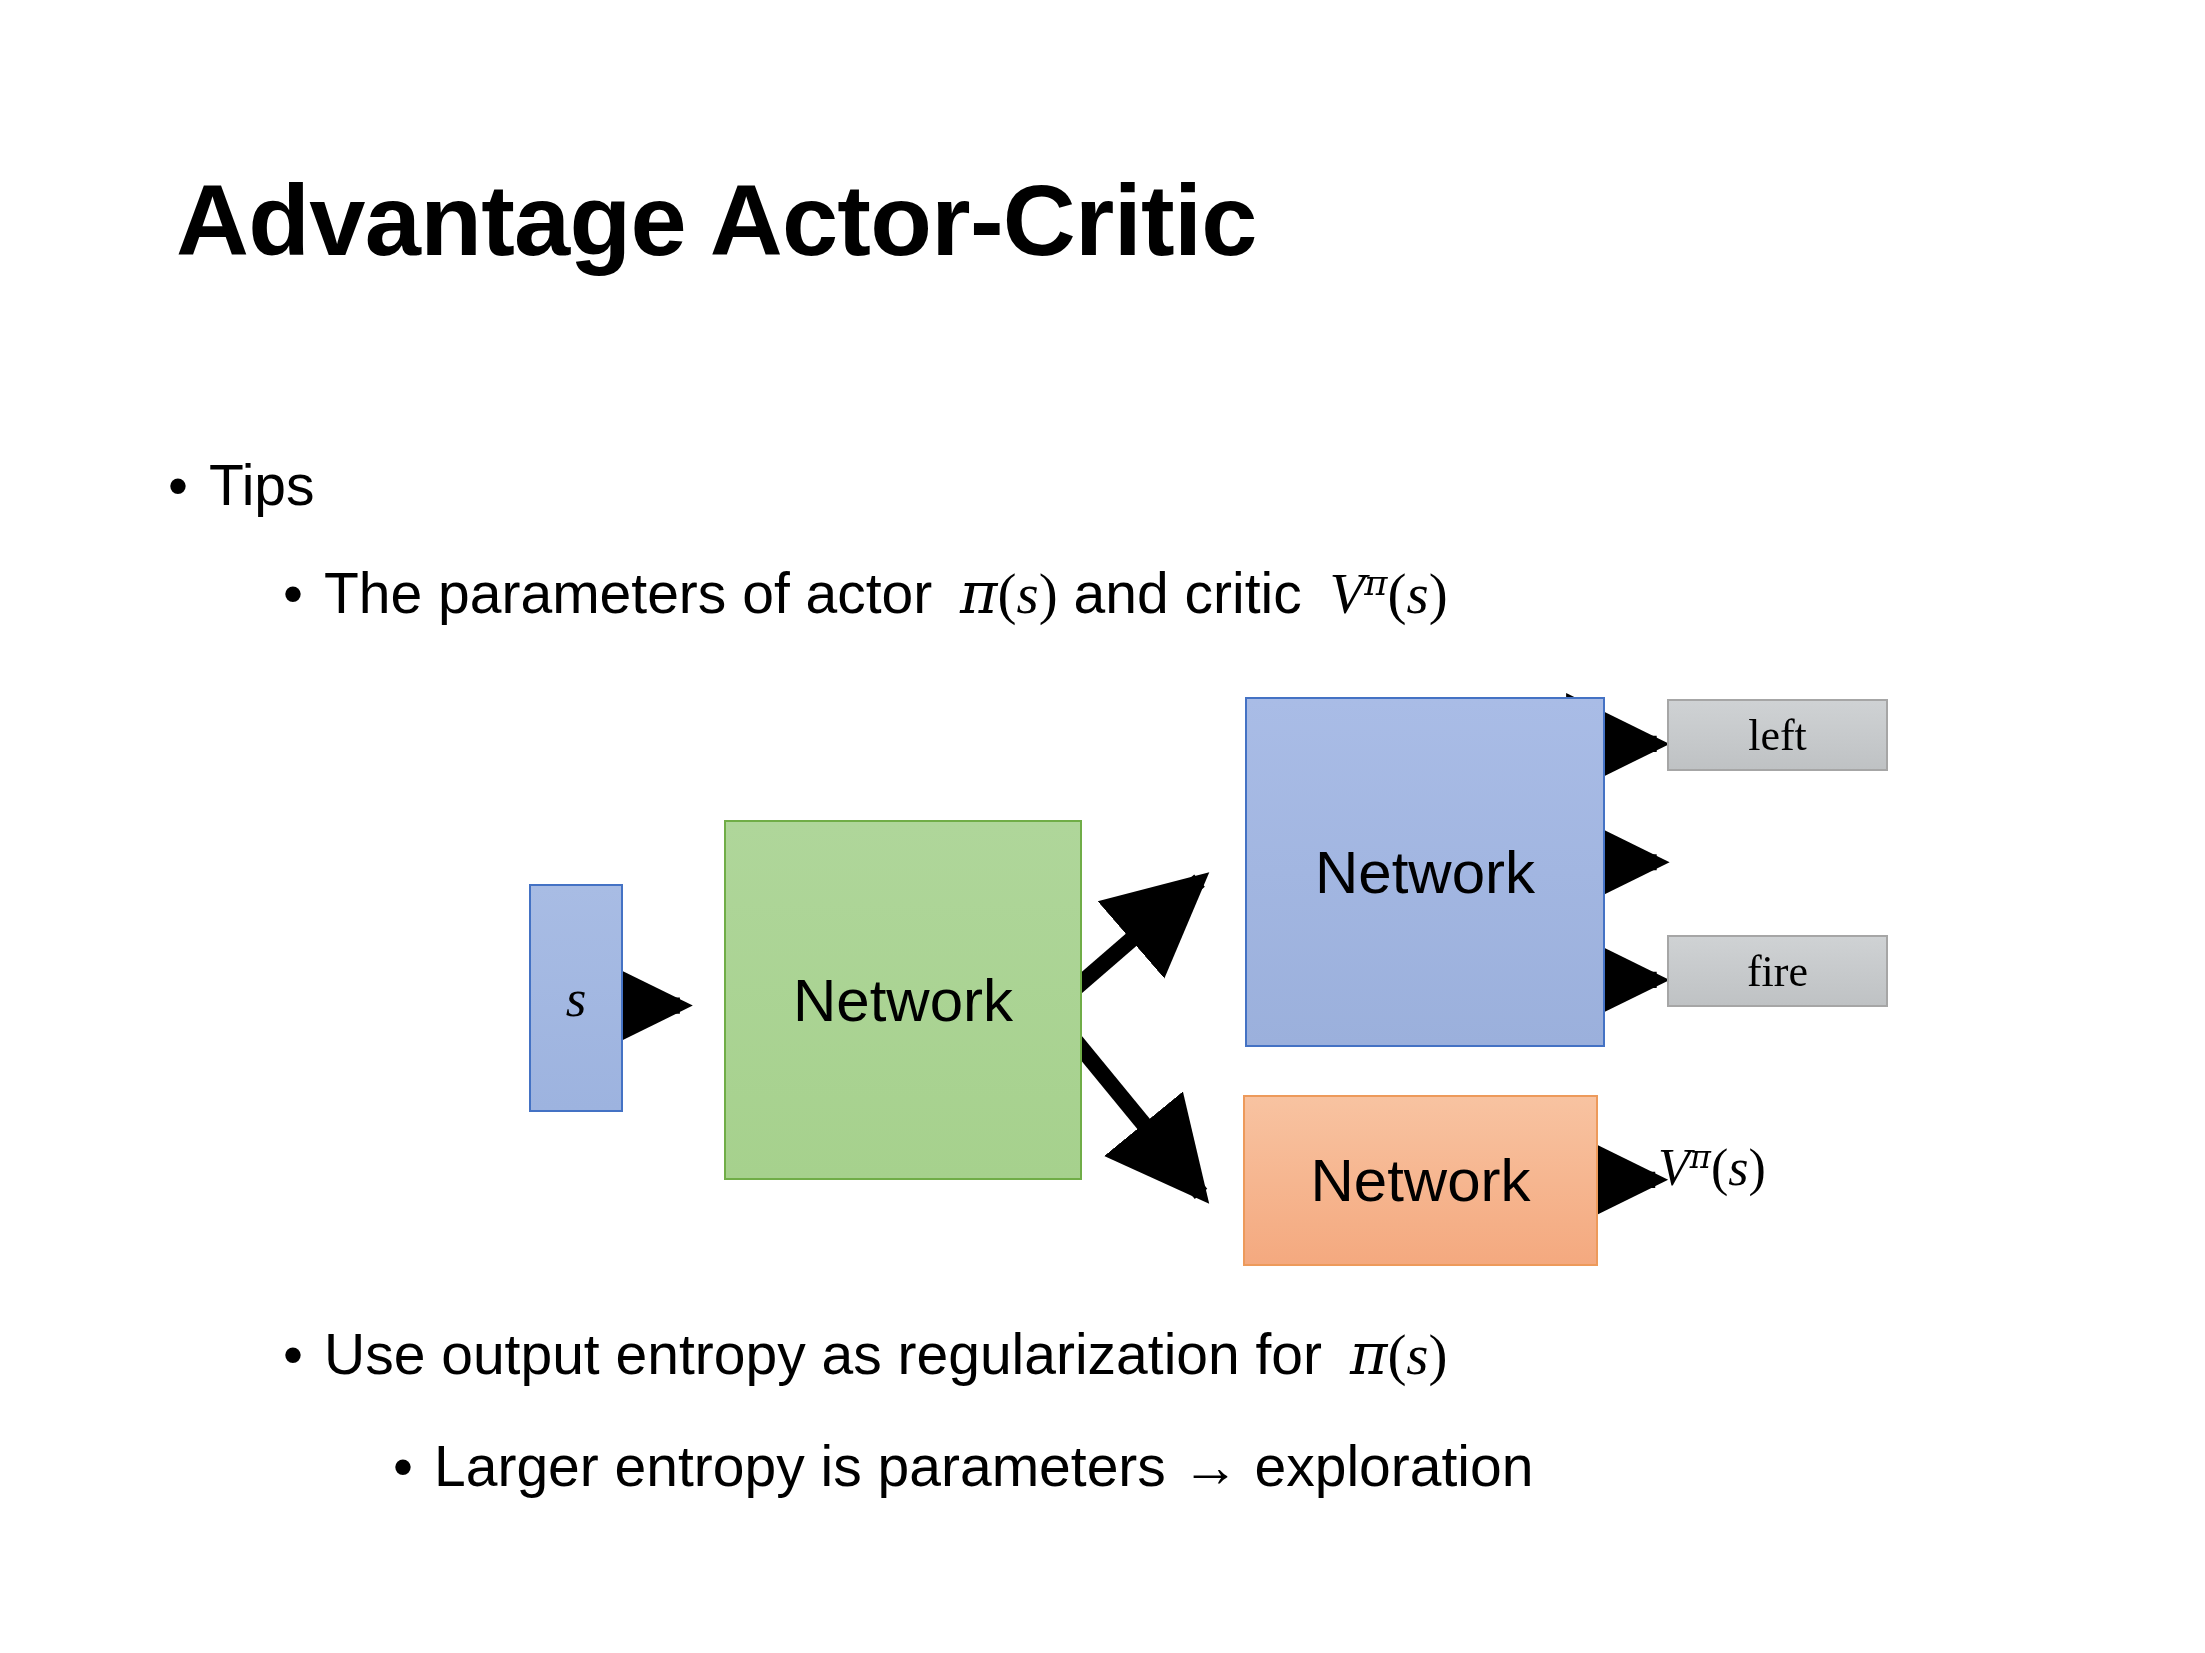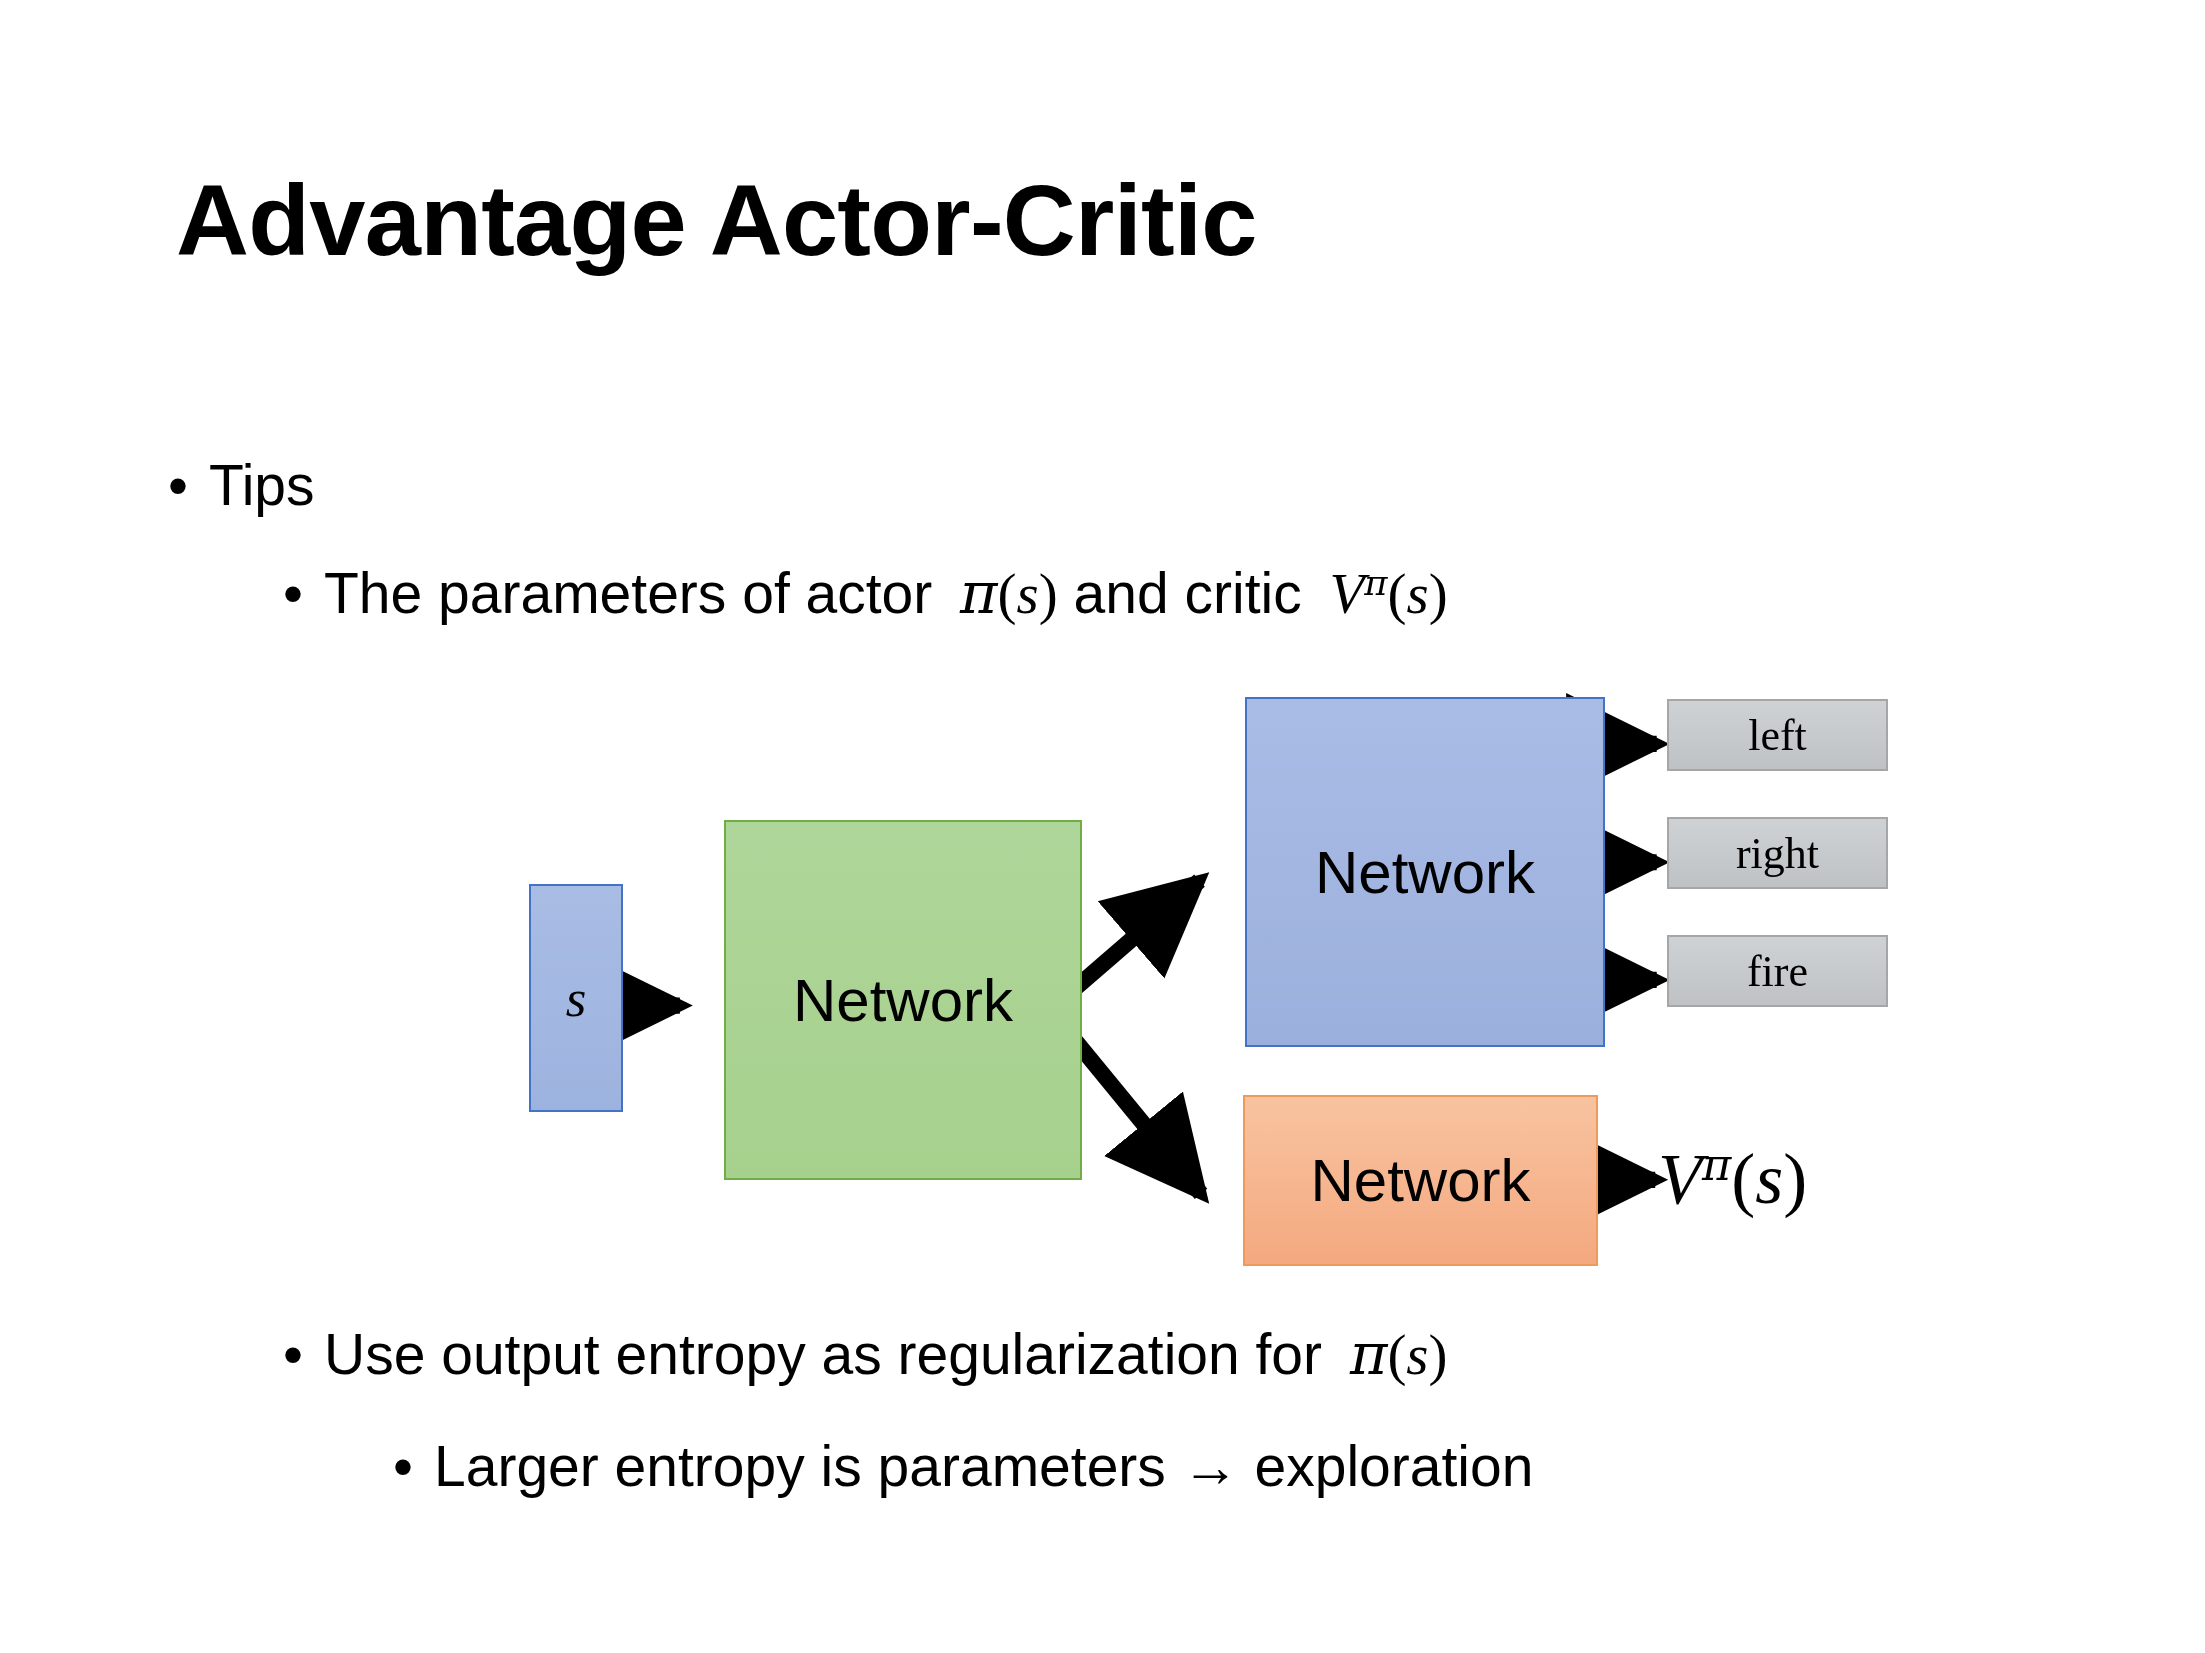--- a/index.html
+++ b/index.html
@@ -153,21 +153,21 @@
     font-size: 44px;
     color: #000000;
   }
   #out-left  { top: 699px; }
   #out-right { top: 817px; }
   #out-fire  { top: 935px; }
 
   #vpi-out {
     position: absolute;
     left: 1658px; top: 1138px;
-    font-size: 72px;
+    font-size: 52px;
     color: #000000;
     font-family: "Liberation Serif", serif;
     font-style: italic;
     white-space: nowrap;
   }
 </style>
 </head>
 <body>
 
 <div id="slide">
@@ -228,23 +228,20 @@
     <span>Network</span>
   </div>
 
   <div class="node" id="node-critic">
     <span>Network</span>
   </div>
 
   <div class="outbox" id="out-left">
     <span>left</span>
   </div>
-  <div class="outbox" id="out-right">
-    <span>right</span>
-  </div>
   <div class="outbox" id="out-fire">
     <span>fire</span>
   </div>
 
   <div id="vpi-out"><span>V</span><span class="sup">π</span><span class="paren">(</span><span>s</span><span class="paren">)</span></div>
 
 </div>
 
 
 </body></html>

